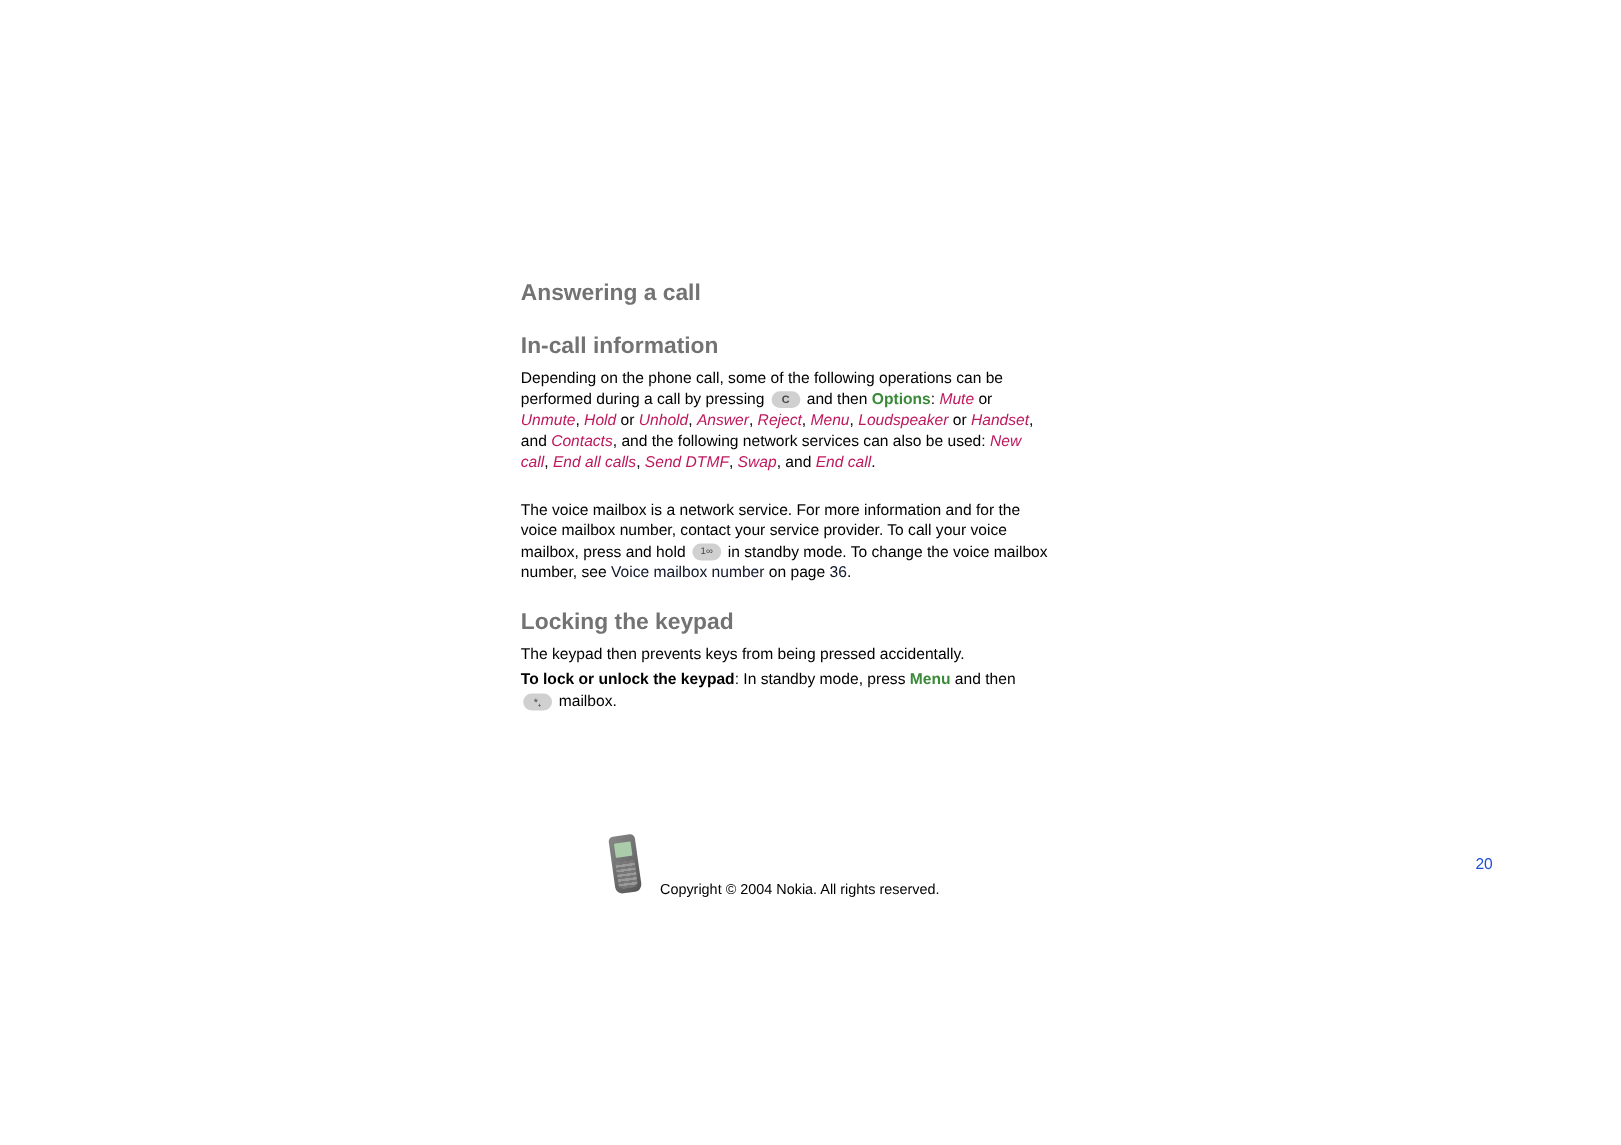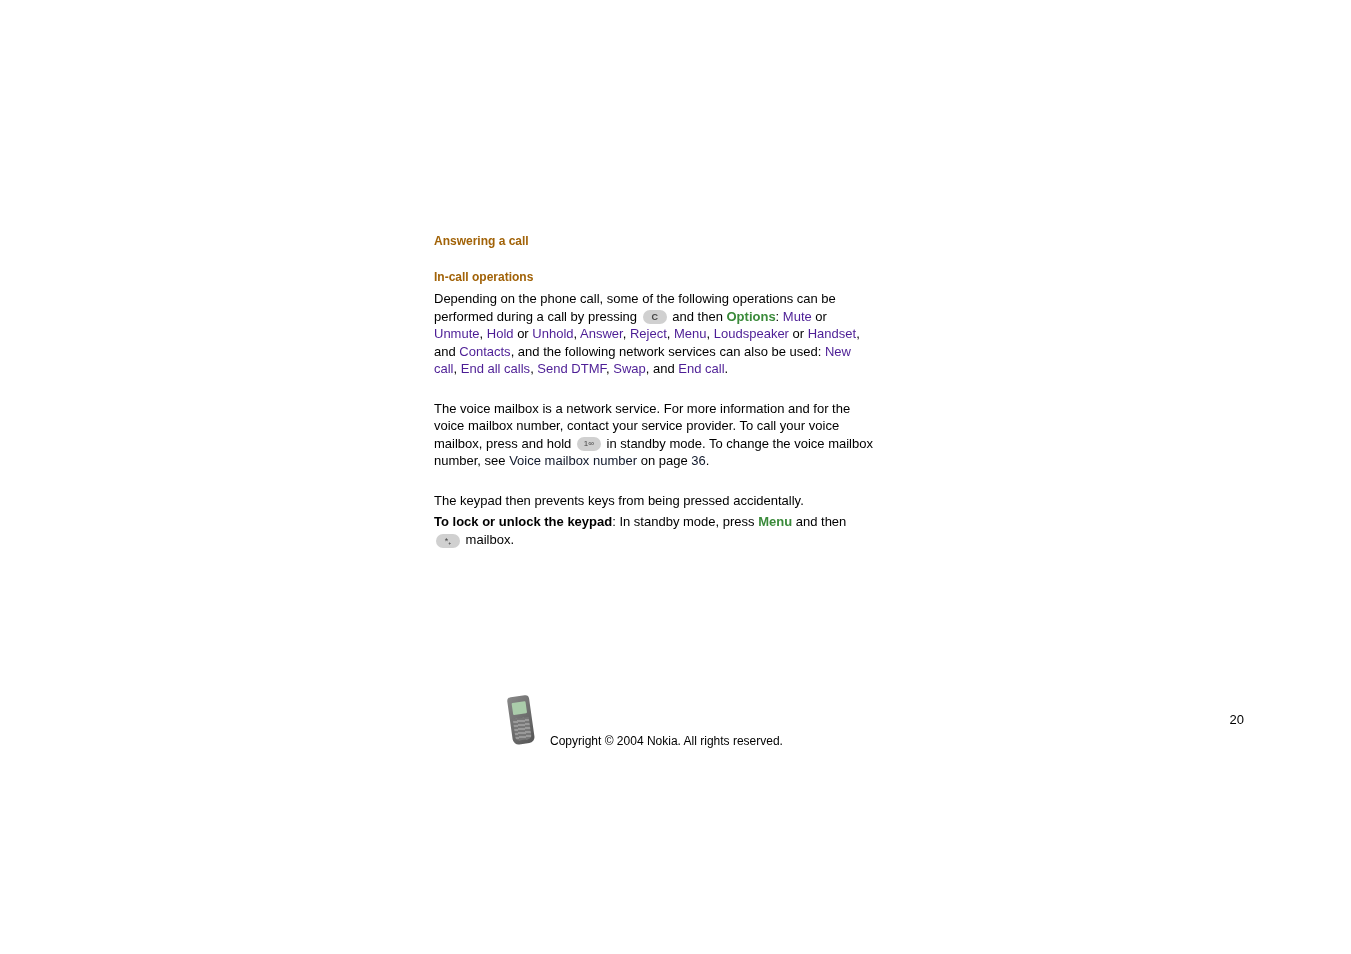--- a/index.html
+++ b/index.html
@@ -14,40 +14,41 @@
       height: 954px;
       position: relative;
     }
     .content {
       position: absolute;
       left: 434px;
       top: 234px;
       width: 440px;
     }
     h2 {
-      font-size: 12px;
+      font-size: 19px;
       font-weight: bold;
-      color: #a16207;
+      color: #737373;
       margin-bottom: 6px;
     }
     p {
       font-size: 13px;
       color: #000;
       line-height: 1.35;
       margin-bottom: 4px;
     }
     .section {
       margin-bottom: 22px;
     }
     .green {
       color: #3a8a3a;
       font-weight: bold;
     }
     .green-italic {
-      color: #4c1d95;
+      color: #be185d;
+      font-style: italic;
     }
     .blue {
       color: #0f172a;
     }
     .bold {
       font-weight: bold;
     }
     .key-icon {
       display: inline-block;
       width: 24px;
@@ -128,46 +129,47 @@
     }
     .copyright {
       font-size: 12px;
       color: #000;
     }
     .page-number {
       position: absolute;
       right: -314px;
       top: 16px;
       font-size: 13px;
-      color: #000000;
+      color: #1d4ed8;
     }
   </style>
 </head>
 <body>
 
 <div class="content">
 
   <div class="section">
     <h2>Answering a call</h2>
   </div>
 
   <div class="section">
-    <h2>In-call operations</h2>
+    <h2>In-call information</h2>
     <p>
       <span>Depending on the phone call, some of the following operations can be performed during a call by pressing </span><span class="key-icon key-icon-c"></span><span> and then </span><span class="green">Options</span><span>: </span><span class="green-italic">Mute</span><span> or </span><span class="green-italic">Unmute</span><span>, </span><span class="green-italic">Hold</span><span> or </span><span class="green-italic">Unhold</span><span>, </span><span class="green-italic">Answer</span><span>, </span><span class="green-italic">Reject</span><span>, </span><span class="green-italic">Menu</span><span>, </span><span class="green-italic">Loudspeaker</span><span> or </span><span class="green-italic">Handset</span><span>, and </span><span class="green-italic">Contacts</span><span>, and the following network services can also be used: </span><span class="green-italic">New call</span><span>, </span><span class="green-italic">End all calls</span><span>, </span><span class="green-italic">Send DTMF</span><span>, </span><span class="green-italic">Swap</span><span>, and </span><span class="green-italic">End call</span><span>.</span>
     </p>
   </div>
 
   <div class="section">
     <p>
       <span>The voice mailbox is a network service. For more information and for the voice mailbox number, contact your service provider. To call your voice mailbox, press and hold </span><span class="key-icon key-icon-1"></span><span> in standby mode. To change the voice mailbox number, see </span><span class="blue">Voice mailbox number</span><span> on page </span><span class="blue">36</span><span>.</span>
     </p>
   </div>
 
   <div class="section">
+    <h2>Locking the keypad</h2>
     <p>The keypad then prevents keys from being pressed accidentally.</p>
     <p>
       <span class="bold">To lock or unlock the keypad</span><span>: In standby mode, press </span><span class="green">Menu</span><span> and then </span><span class="key-icon key-icon-star"></span><span> mailbox.</span>
     </p>
   </div>
 
 </div>
 
 <div class="footer">
   <div class="phone-icon">

